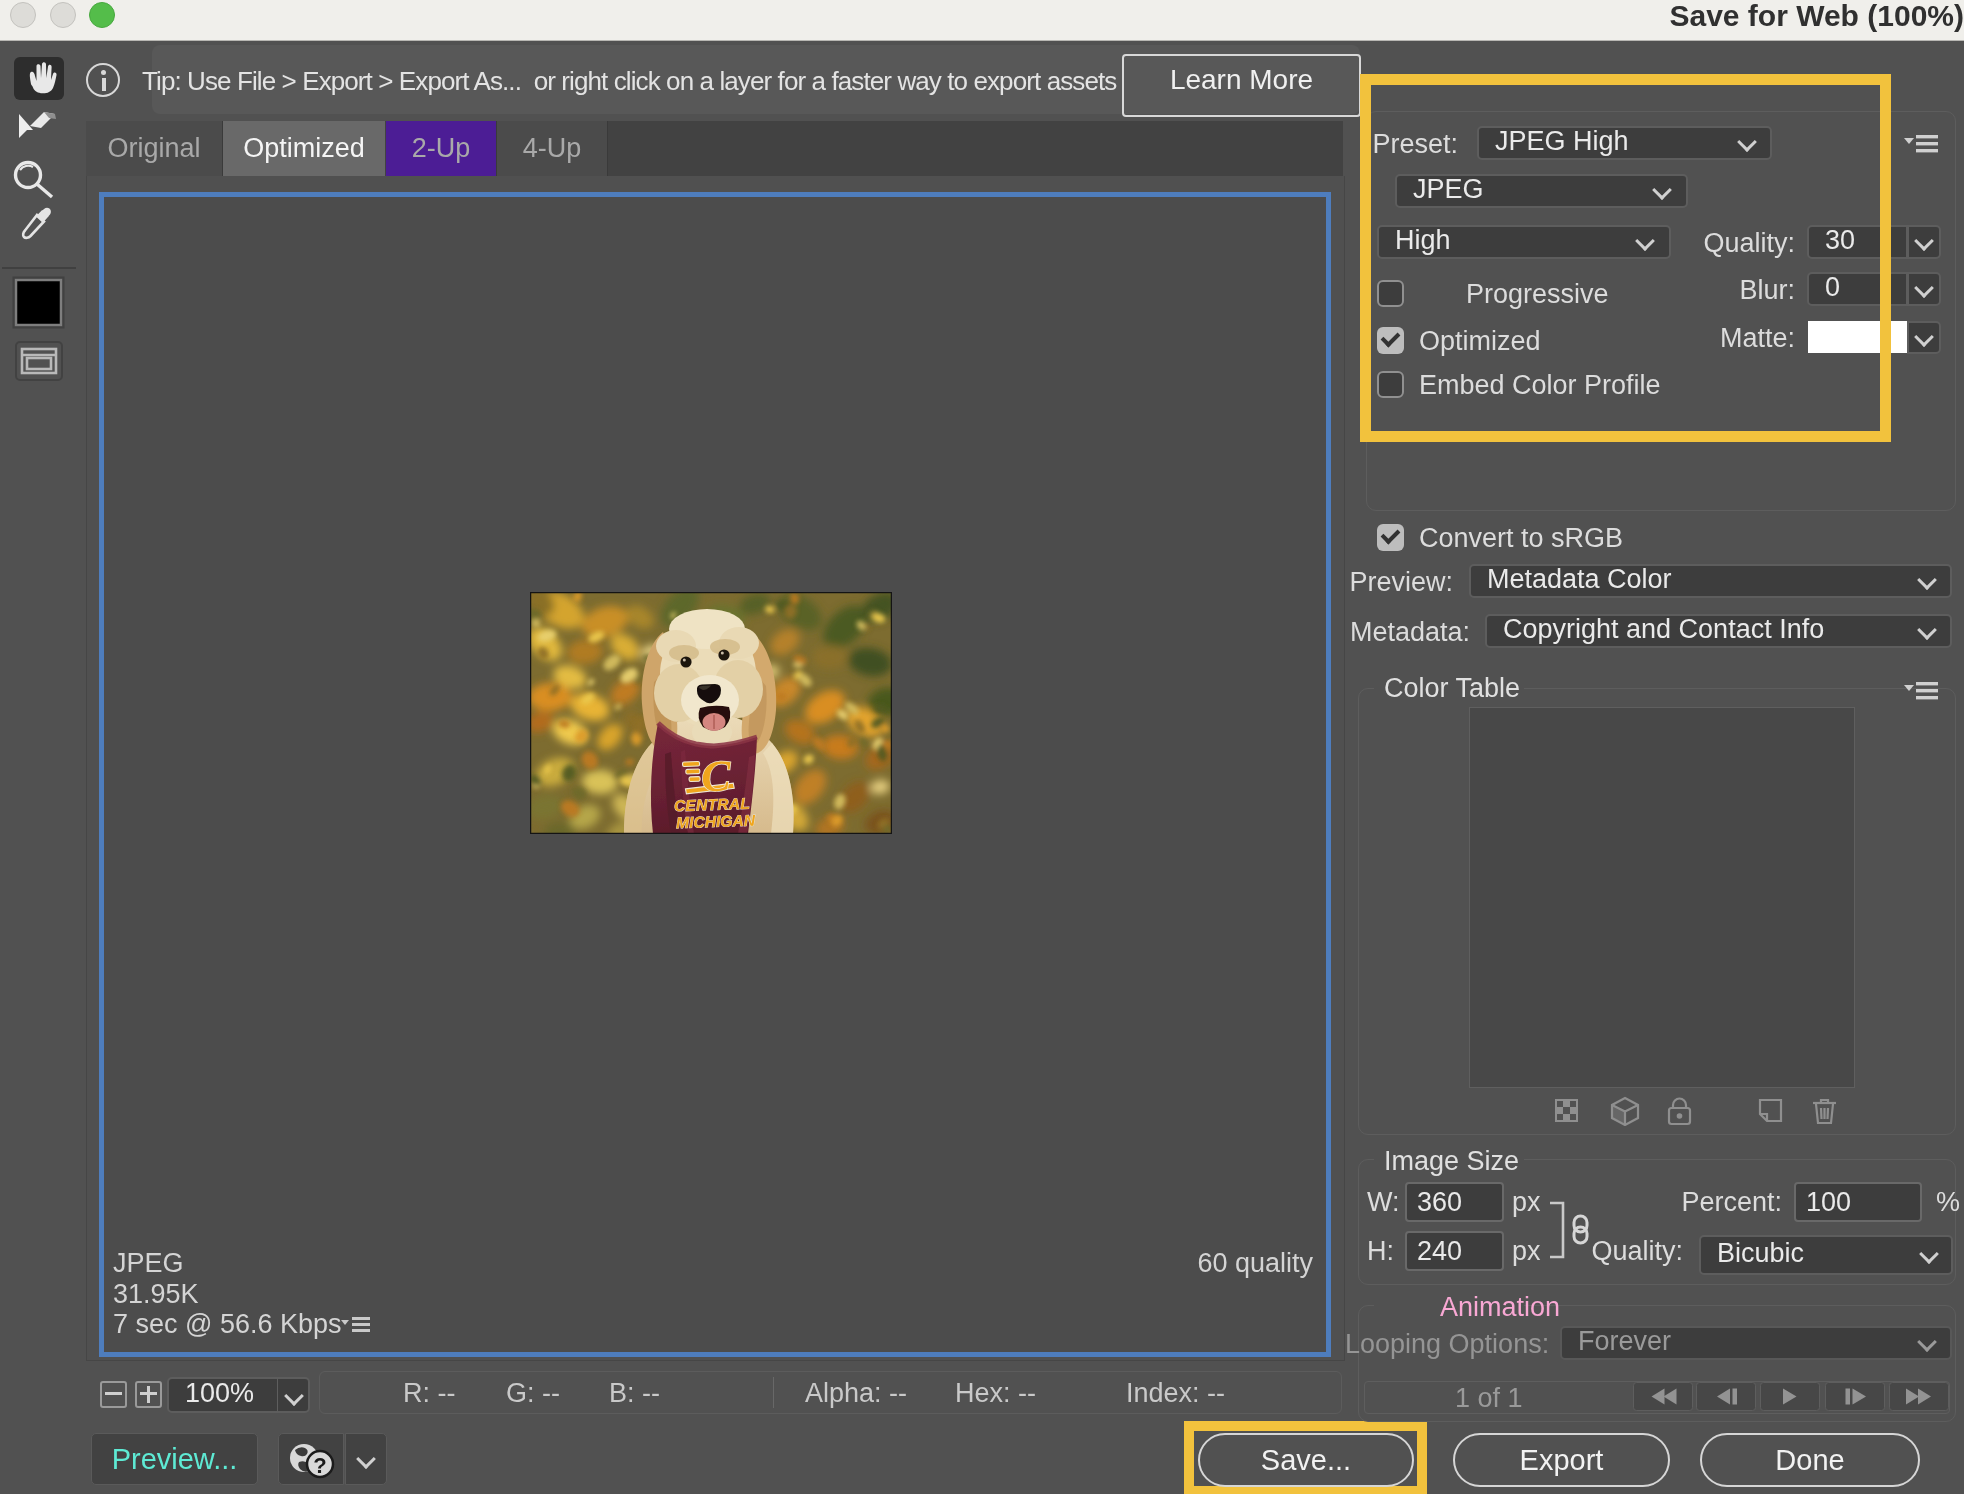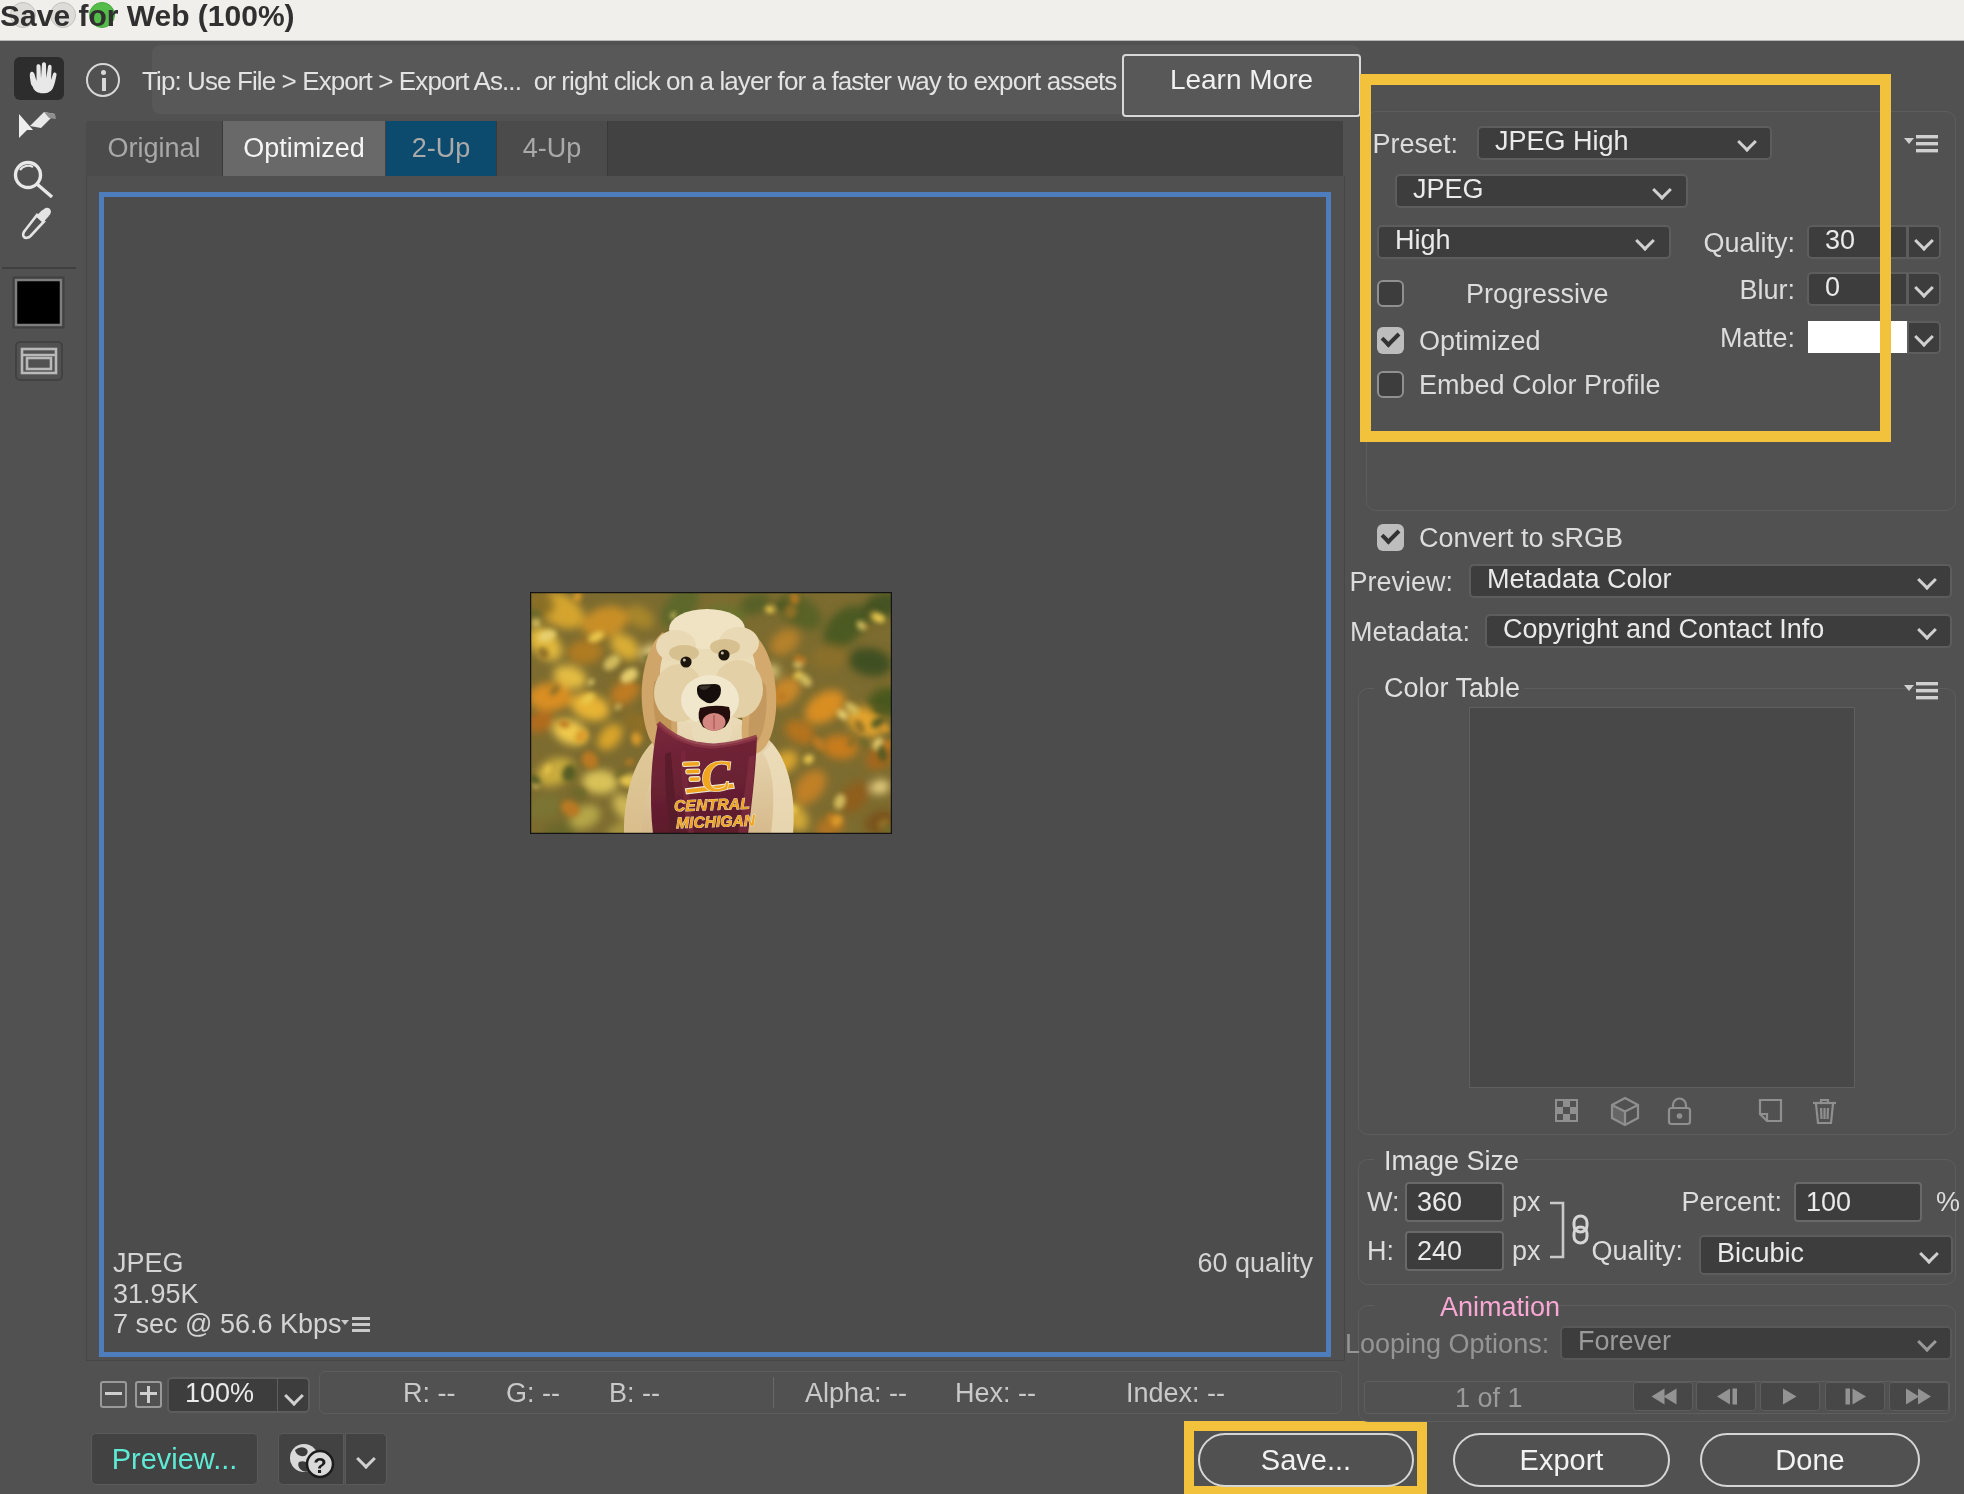--- a/index.html
+++ b/index.html
@@ -24,21 +24,21 @@
   .fld{position:absolute;background:#3d3d3d;border:2px solid #696969;border-radius:4px;
        box-sizing:border-box;color:#eaeaea;font-size:27px;}
 </style>
 </head>
 <body>
 
 <div class="abs" style="left:0;top:0;width:1964px;height:40px;background:#f0efeb;border-bottom:1px solid #b8b7b3;"></div>
 <div class="abs" style="left:10px;top:2px;width:24px;height:24px;border-radius:50%;background:#dddcd8;border:1px solid #c3c2be;"></div>
 <div class="abs" style="left:50px;top:2px;width:24px;height:24px;border-radius:50%;background:#dddcd8;border:1px solid #c3c2be;"></div>
 <div class="abs" style="left:89px;top:2px;width:24px;height:24px;border-radius:50%;background:#54bd4a;border:1px solid #47a83e;"></div>
-<div class="abs" style="left:0;top:0;width:1964px;height:30px;text-align:left;color:#303030;font-size:30px;font-weight:bold;line-height:32px;">Save for Web (100%)</div>
+<div class="abs" style="left:0;top:0;width:1964px;height:30px;text-align:right;color:#303030;font-size:30px;font-weight:bold;line-height:32px;">Save for Web (100%)</div>
 
 <div class="abs" style="left:152px;top:45px;width:1208px;height:69px;background:#585858;border-radius:8px;"></div>
 <div class="abs" style="left:86px;top:63px;width:34px;height:34px;border-radius:50%;border:2.5px solid #d8d8d8;box-sizing:border-box;"></div>
 <div class="abs" style="left:101px;top:70px;width:5px;height:5px;background:#d8d8d8;border-radius:50%;"></div>
 <div class="abs" style="left:101.5px;top:78px;width:4px;height:13px;background:#d8d8d8;"></div>
 <div class="lbl" style="left:142px;top:66px;color:#e3e3e3;font-size:26px;letter-spacing:-0.9px;">Tip: Use File &gt; Export &gt; Export As...&nbsp; or right click on a layer for a faster way to export assets</div>
 <div class="abs" style="left:1122px;top:54px;width:239px;height:63px;border:2px solid #d8d8d8;border-radius:4px;box-sizing:border-box;color:#f0f0f0;font-size:28px;line-height:48px;text-align:center;">Learn More</div>
 
 <svg class="abs" style="left:0;top:40px;" width="86" height="360" viewBox="0 0 86 360">
 
@@ -74,21 +74,21 @@
   <g stroke="#b9b9b9" stroke-width="2.6" fill="none">
     <rect x="22" y="309" width="34" height="24"></rect>
     <line x1="22" y1="315" x2="56" y2="315"></line>
     <rect x="27" y="318" width="24" height="11"></rect>
   </g>
 </svg>
 
 <div class="abs" style="left:86px;top:121px;width:1257px;height:55px;background:#424242;"></div>
 <div class="abs" style="left:86px;top:121px;width:136px;height:55px;background:#4b4b4b;border-right:1px solid #3a3a3a;color:#a9a9a9;font-size:27px;line-height:55px;text-align:center;">Original</div>
 <div class="abs" style="left:223px;top:121px;width:162px;height:58px;background:#696969;color:#f5f5f5;font-size:27px;line-height:55px;text-align:center;">Optimized</div>
-<div class="abs" style="left:386px;top:121px;width:110px;height:55px;background:#0c4a6e;border-right:1px solid #3a3a3a;color:#a9a9a9;font-size:27px;line-height:55px;text-align:center;">2-Up</div>
+<div class="abs" style="left:386px;top:121px;width:110px;height:55px;background:#4c1d95;border-right:1px solid #3a3a3a;color:#a9a9a9;font-size:27px;line-height:55px;text-align:center;">2-Up</div>
 <div class="abs" style="left:497px;top:121px;width:110px;height:55px;background:#4b4b4b;border-right:1px solid #3a3a3a;color:#a9a9a9;font-size:27px;line-height:55px;text-align:center;">4-Up</div>
 
 <div class="abs" style="left:86px;top:176px;width:1257px;height:1184px;background:#505050;border-left:1px solid #464646;border-right:1px solid #464646;border-bottom:1px solid #464646;"></div>
 <div class="abs" style="left:99px;top:192px;width:1232px;height:1165px;background:#4c4c4c;border:5px solid #4e7dbd;box-sizing:border-box;"></div>
 
 <svg class="abs" style="left:530px;top:592px;" width="362" height="242" viewBox="0 0 362 242">
  <defs>
   <filter id="bb" x="-20%" y="-20%" width="140%" height="140%">
         <feGaussianBlur stdDeviation="4.5"></feGaussianBlur>
       </filter>

